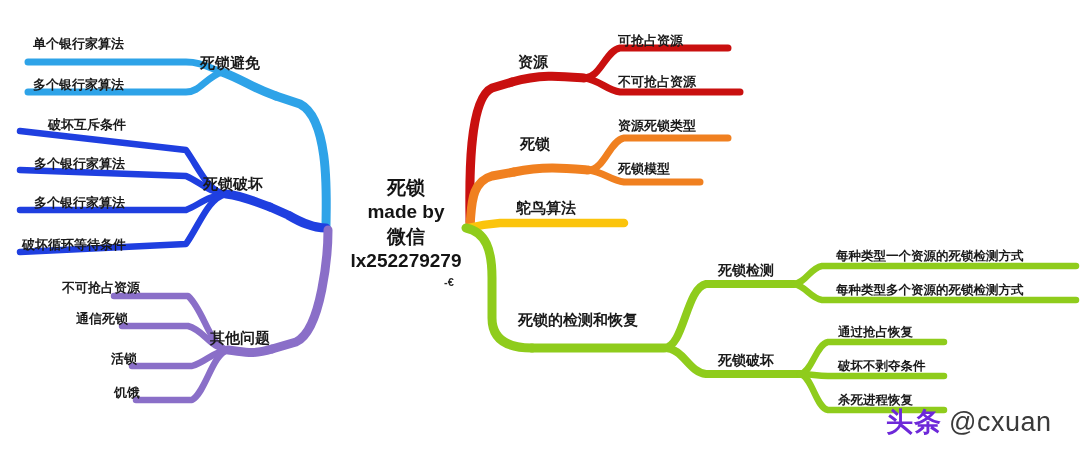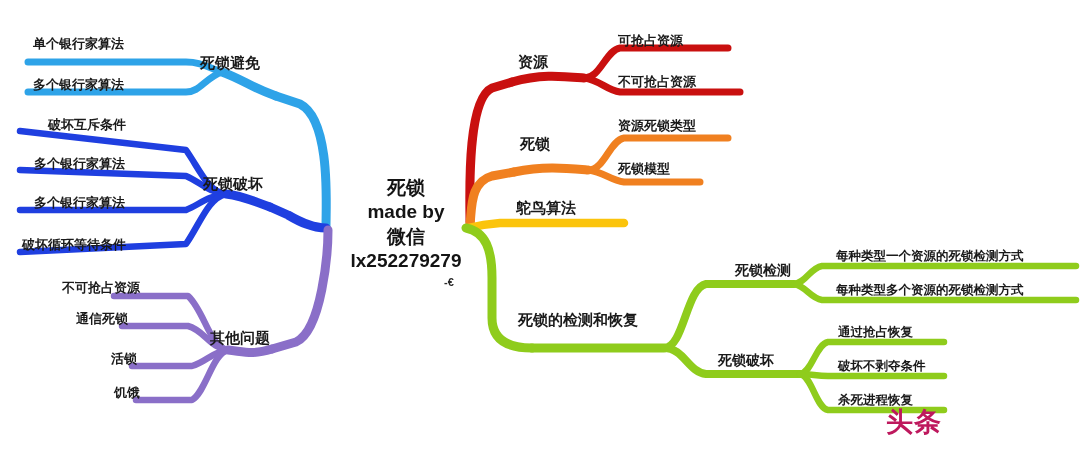--- a/index.html
+++ b/index.html
@@ -9,21 +9,21 @@
   .node{position:absolute;color:#1a1a1a;font-weight:700;white-space:nowrap;
         letter-spacing:0px;text-rendering:geometricPrecision;}
   .lbl-l2{font-size:15px;}
   .lbl-l3{font-size:13px;}
   .lbl-l3sm{font-size:12.5px;}
   .center{position:absolute;text-align:center;font-weight:700;color:#141414;
           font-size:19px;line-height:1.28;}
   .center .en{font-size:19px;}
   .artifact{position:absolute;font-size:11px;color:#2a2a2a;font-weight:700;}
   .watermark{position:absolute;display:flex;align-items:center;gap:7px;}
-  .wm-cn{font-size:27px;font-weight:700;color:#be185d;letter-spacing:1px;}
+  .wm-cn{font-size:27px;font-weight:700;color:#6d28d9;letter-spacing:1px;}
   .wm-en{font-size:27px;font-weight:400;color:#3a3a3a;letter-spacing:0.5px;}
 </style>
 </head>
 <body>
 
 <div id="stage">
 
   <svg id="wires" viewBox="0 0 1080 451" xmlns="http://www.w3.org/2000/svg">
 
     <g fill="none" stroke="#2EA3E8" stroke-linecap="round" stroke-linejoin="round">
@@ -117,26 +117,27 @@
   <div class="node lbl-l3" style="left:618px;top:73px;">不可抢占资源</div>
 
   <div class="node lbl-l2" style="left:520px;top:136px;">死锁</div>
   <div class="node lbl-l3" style="left:618px;top:117px;">资源死锁类型</div>
   <div class="node lbl-l3" style="left:618px;top:160px;">死锁模型</div>
 
   <div class="node lbl-l2" style="left:516px;top:200px;">鸵鸟算法</div>
 
   <div class="node lbl-l2" style="left:518px;top:312px;">死锁的检测和恢复</div>
 
-  <div class="node lbl-l2" style="left:735px;top:262px;font-size:14px;">死锁检测</div>
+  <div class="node lbl-l2" style="left:718px;top:262px;font-size:14px;">死锁检测</div>
   <div class="node lbl-l3sm" style="left:836px;top:282px;">每种类型多个资源的死锁检测方式</div>
   <div class="node lbl-l3sm" style="left:836px;top:248px;">每种类型一个资源的死锁检测方式</div>
 
   <div class="node lbl-l2" style="left:718px;top:352px;font-size:14px;">死锁破坏</div>
   <div class="node lbl-l3sm" style="left:838px;top:324px;">通过抢占恢复</div>
   <div class="node lbl-l3sm" style="left:838px;top:358px;">破坏不剥夺条件</div>
   <div class="node lbl-l3sm" style="left:838px;top:392px;">杀死进程恢复</div>
 
   <div class="watermark" style="left:886px;top:404px;">
     <span class="wm-cn">头条</span>
+    <span class="wm-en">@cxuan</span>
   </div>
 
 </div>
 
 </body></html>

